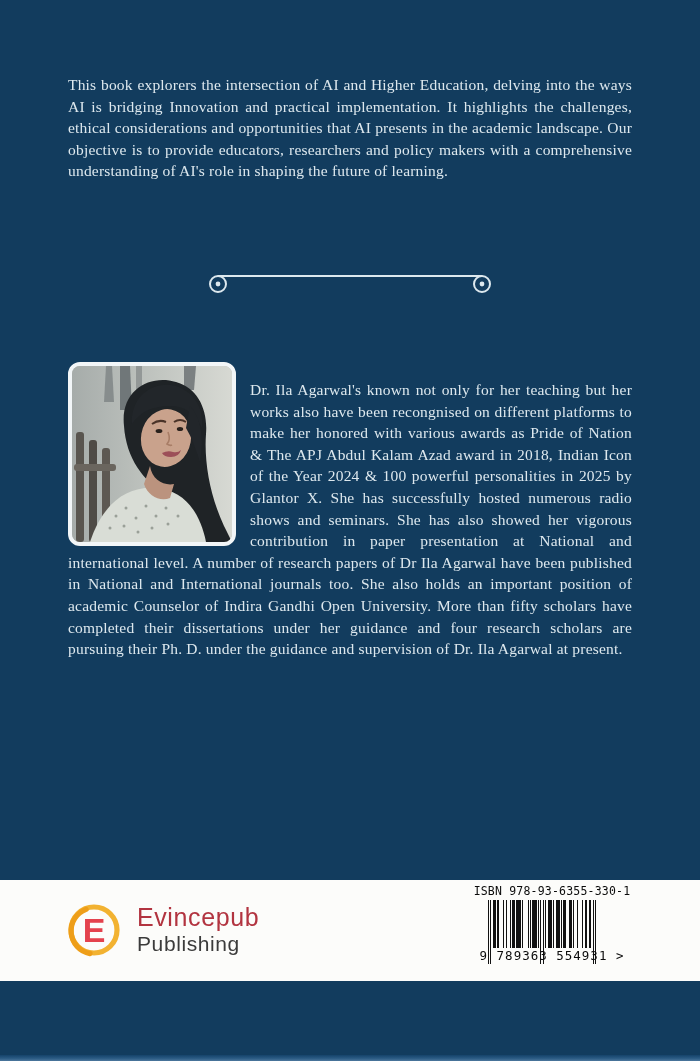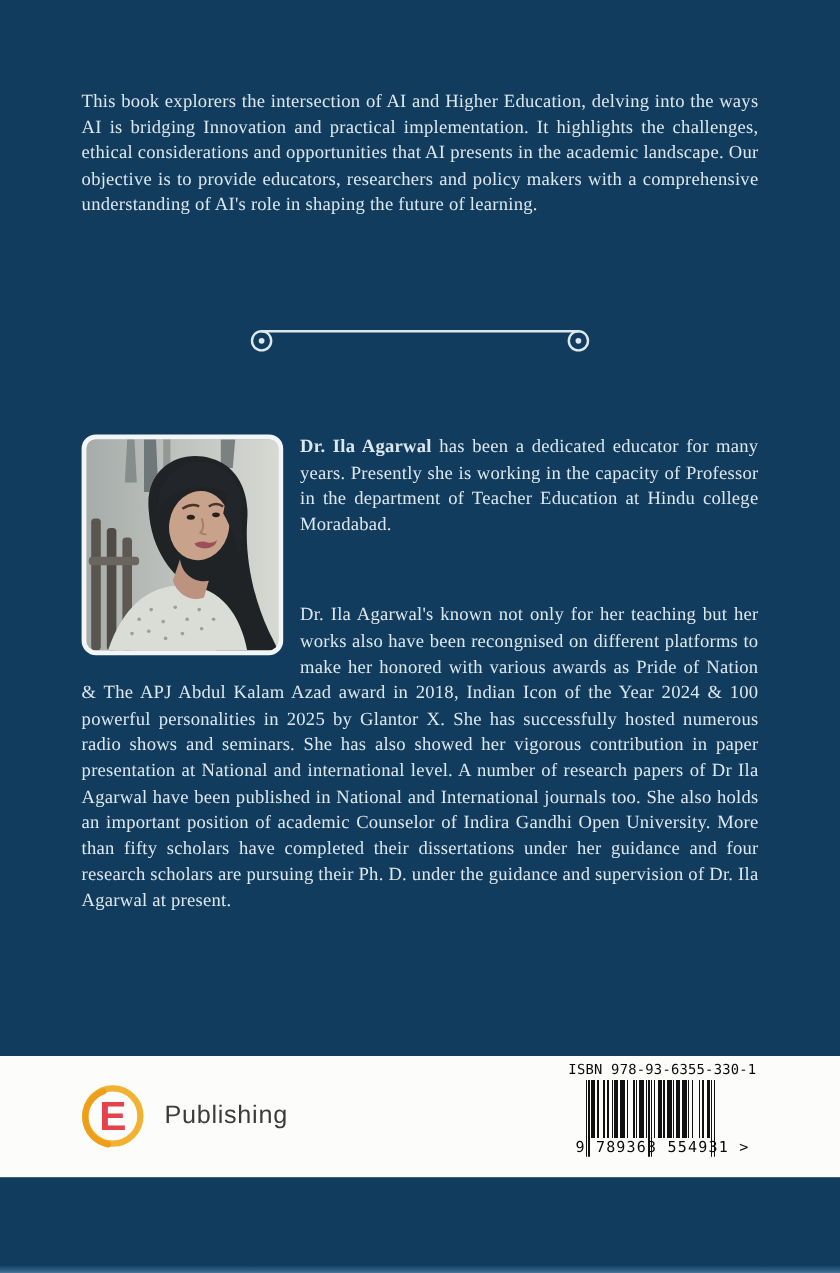--- a/index.html
+++ b/index.html
@@ -22,21 +22,21 @@
     position:absolute;left:68px;top:362px;width:564px;
     font-size:15.5px;line-height:21.6px;text-align:justify;letter-spacing:.2px;
   }
   .photo{
     float:left;width:160px;height:176px;margin:0 14px 0 0;
     border:4px solid #f2f6f8;border-radius:12px;overflow:hidden;
     background:#b9bdb8;box-sizing:content-box;
   }
   .photo svg{display:block;}
   .bio{margin:0;}
-  .bio.second{margin-top:54px;}
+  .bio.second{margin-top:17px;}
   .bio b{font-weight:700;}
   
   .footer{
     position:absolute;left:0;top:880px;width:700px;height:101px;
     background:#fcfcfa;
   }
   .logo{position:absolute;left:66px;top:21px;display:flex;align-items:center;}
   .logo-ring{width:56px;height:58px;flex:0 0 auto;}
   .brand{margin-left:15px;font-family:"Liberation Sans",sans-serif;}
   .brand-name{font-size:25px;color:#b23440;letter-spacing:.6px;line-height:1.1;}
@@ -118,32 +118,32 @@
         <path d="M60,58 C58,30 82,14 104,20 C122,26 132,42 130,62 C122,46 112,40 98,40 C80,40 68,46 60,58 Z" fill="#22262a"></path>
         <path d="M118,40 C130,52 132,76 128,96 C124,84 120,72 114,62 Z" fill="#22262a"></path>
         <path d="M80,58 q7,-5 14,-2" stroke="#4a3328" stroke-width="2" fill="none"></path>
         <path d="M102,56 q6,-4 12,0" stroke="#4a3328" stroke-width="2" fill="none"></path>
         <ellipse cx="87" cy="65" rx="3.4" ry="2.1" fill="#2a211c"></ellipse>
         <ellipse cx="108" cy="63" rx="3.2" ry="2" fill="#2a211c"></ellipse>
         <path d="M96,66 q3,8 -1,12 q3,2 5,1" stroke="#a87d66" stroke-width="1.6" fill="none"></path>
         <path d="M90,87 q6,-3 11,-1 q5,1 8,-2 q-2,7 -10,7 q-7,0 -9,-4 Z" fill="#9c4f58"></path>
       </svg>
     </div>
-    <p class="bio first"><b>Dr. Ila Agarwal</b><span> has been a dedicated educator for many years. Presently she is working in the capacity of Professor in the department of Teacher Education at Hindu college Moradabad.</span></p>
     <p class="bio second">Dr. Ila Agarwal's known not only for her teaching but her works also have been recongnised on different platforms to make her honored with various awards as Pride of Nation &amp; The APJ Abdul Kalam Azad award in 2018, Indian Icon of the Year 2024 &amp; 100 powerful personalities in 2025 by Glantor X. She has successfully hosted numerous radio shows and seminars. She has also showed her vigorous contribution in paper presentation at National and international level. A number of research papers of Dr Ila Agarwal have been published in National and International journals too. She also holds an important position of academic Counselor of Indira Gandhi Open University. More than fifty scholars have completed their dissertations under her guidance and four research scholars are pursuing their Ph. D. under the guidance and supervision of Dr. Ila Agarwal at present.</p>
   </div>
 
   <div class="footer">
     <div class="logo">
       <svg class="logo-ring" viewBox="0 0 56 58">
         <circle cx="28" cy="29" r="23" fill="none" stroke="#f2b231" stroke-width="5.2"></circle>
         <path d="M24 51.6 A23 23 0 0 1 20.1 7.4" fill="none" stroke="#ee9e18" stroke-width="5.2" stroke-linecap="round" transform="translate(0,1)"></path>
         <text x="28" y="41" font-size="34" font-weight="bold" fill="#e4424d" text-anchor="middle" font-family="Liberation Sans, sans-serif">E</text>
       </svg>
       <div class="brand">
+        <div class="brand-name">Evincepub</div>
         <div class="brand-tag">Publishing</div>
       </div>
     </div>
 
     <div class="isbn-block">
       <div class="isbn-label">ISBN 978-93-6355-330-1</div>
       <div class="bars-wrap">
         <svg id="barcode-svg" viewBox="0 0 95 64" preserveAspectRatio="none" shape-rendering="crispEdges">
             <rect x="0" y="0" width="1" height="64" fill="#111"></rect>
             <rect x="2" y="0" width="1" height="64" fill="#111"></rect>

